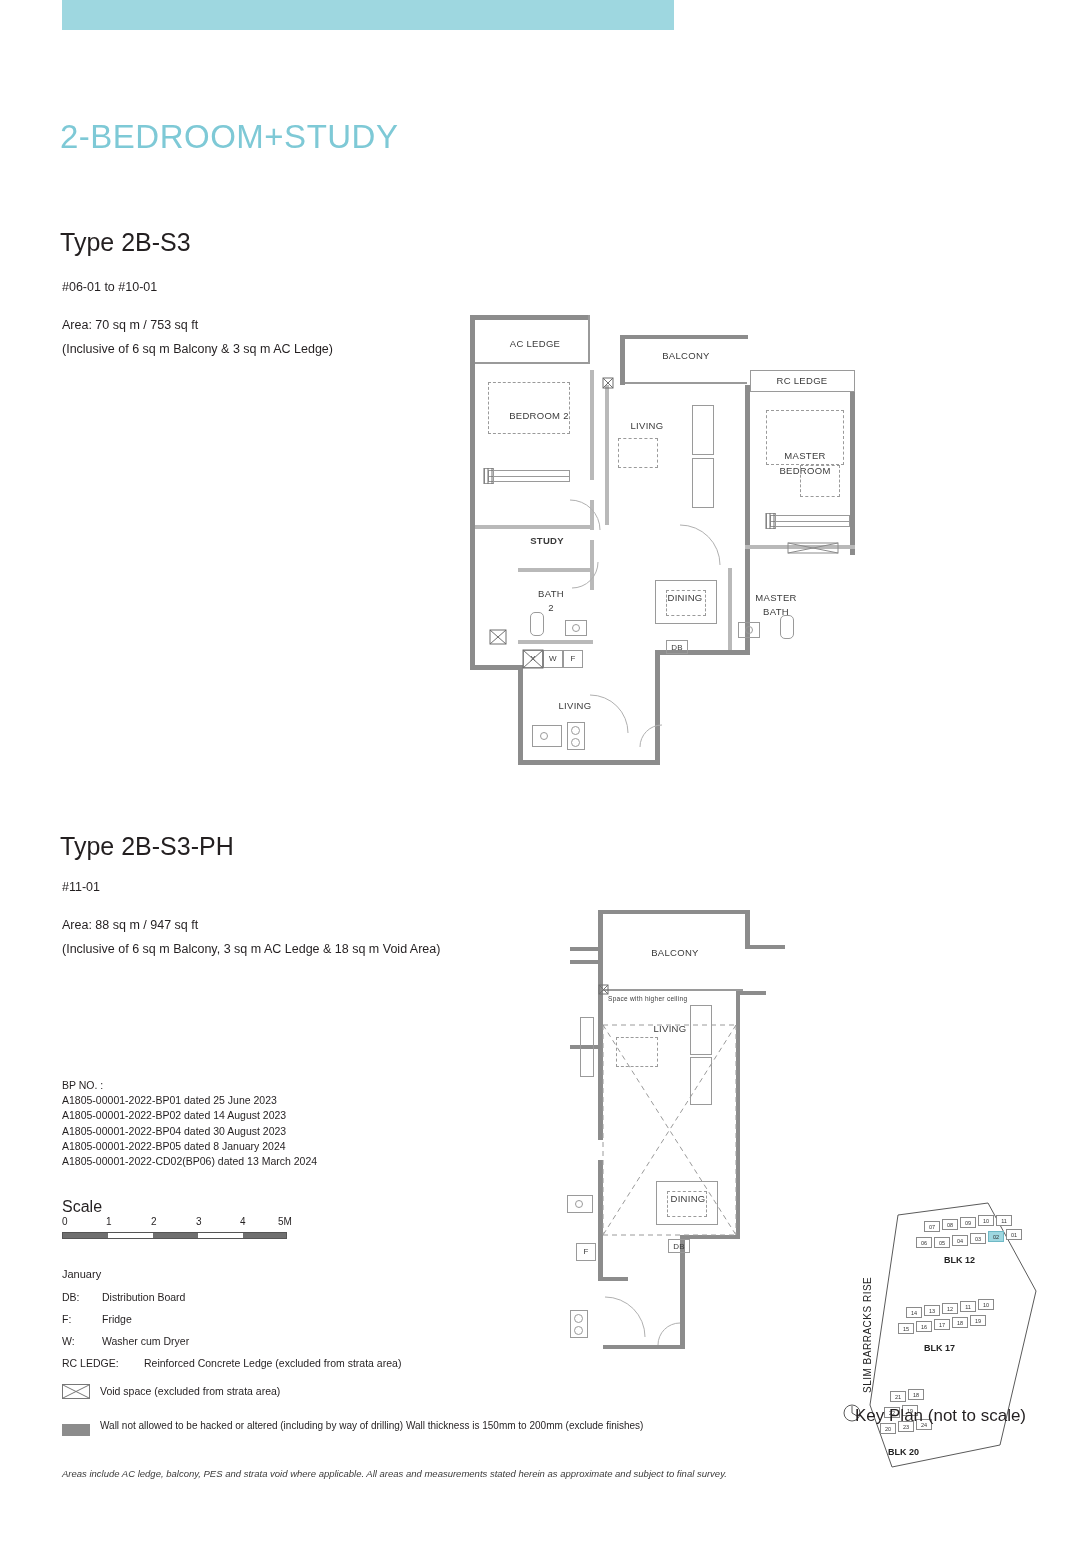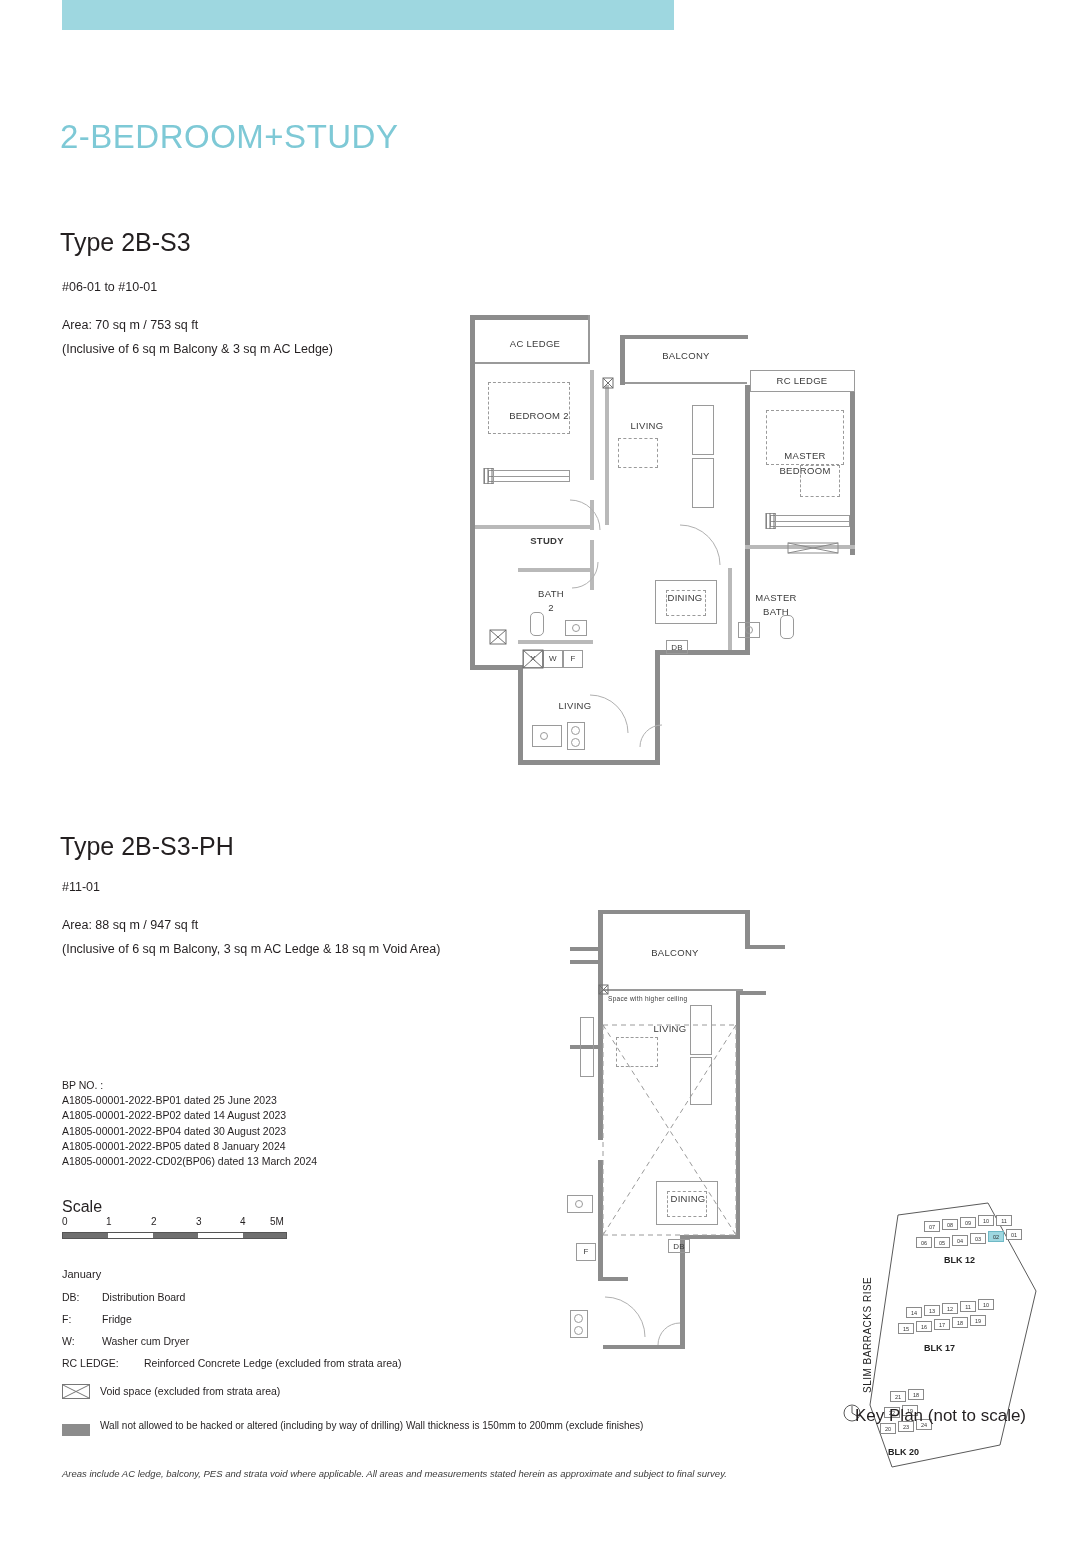--- a/index.html
+++ b/index.html
@@ -297,21 +297,21 @@
   <div>A1805-00001-2022-CD02(BP06) dated 13 March 2024</div>
 </div>
 
 <div class="scale-title">Scale</div>
 <div class="scale-wrap">
   <div class="scale-num" style="left:0;">0</div>
   <div class="scale-num" style="left:44px;">1</div>
   <div class="scale-num" style="left:89px;">2</div>
   <div class="scale-num" style="left:134px;">3</div>
   <div class="scale-num" style="left:178px;">4</div>
-  <div class="scale-num" style="left:208px;">5M</div>
+  <div class="scale-num" style="left:216px;">5M</div>
   <div class="scale-bar">
     <div class="scale-seg" style="left:0; width:45px;"></div>
     <div class="scale-seg" style="left:90px; width:45px;"></div>
     <div class="scale-seg" style="left:180px; width:43px;"></div>
   </div>
 </div>
 
 <div class="legend-title">January</div>
 <div class="legend-row" style="left:62px; top:1291px; width:700px;">
   <span class="k">DB:</span>

